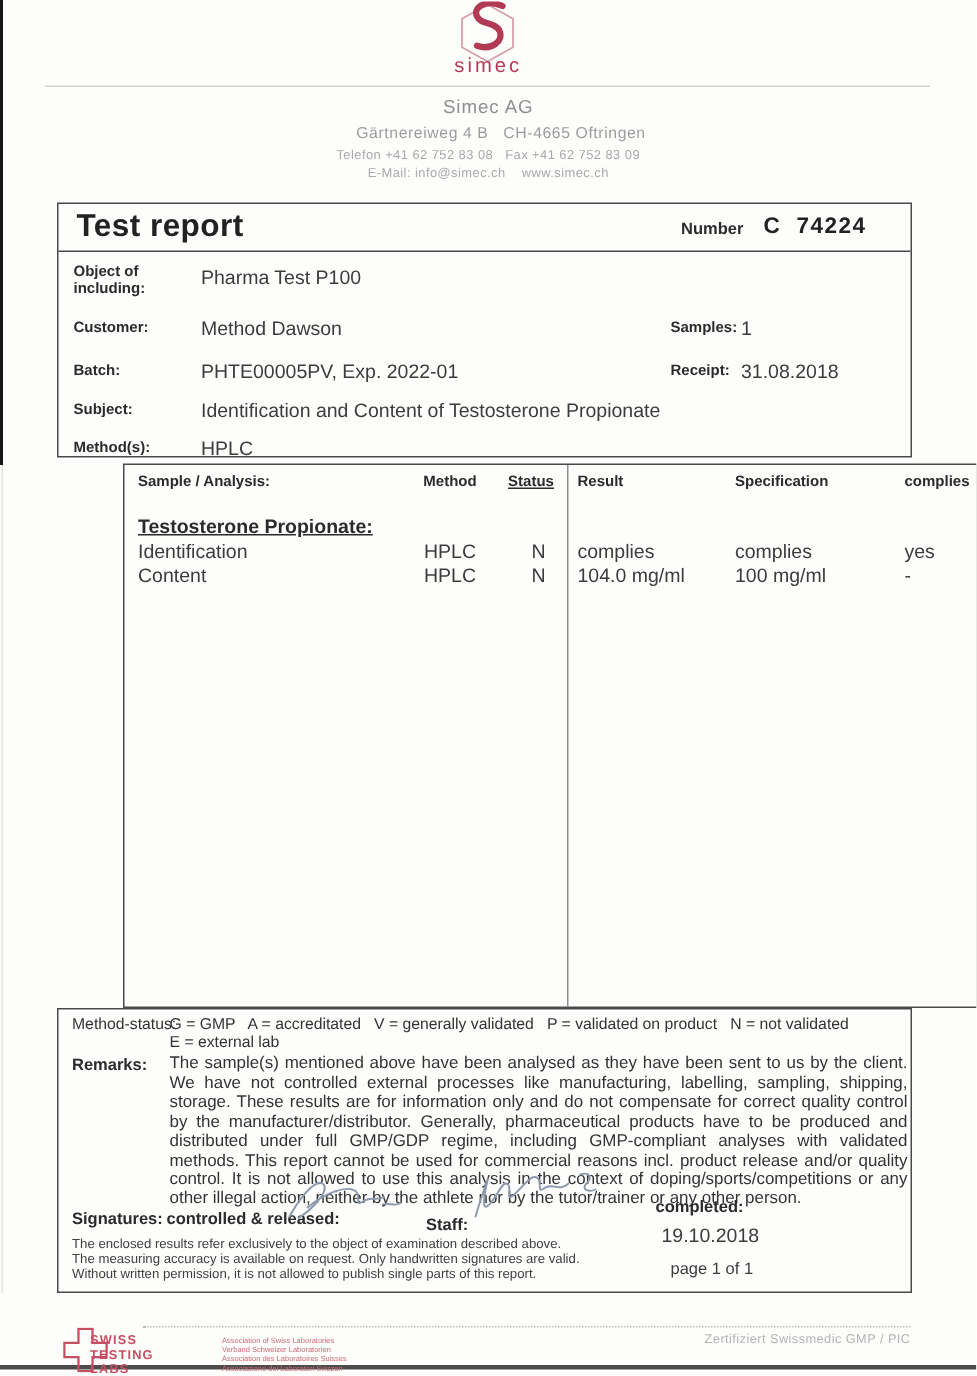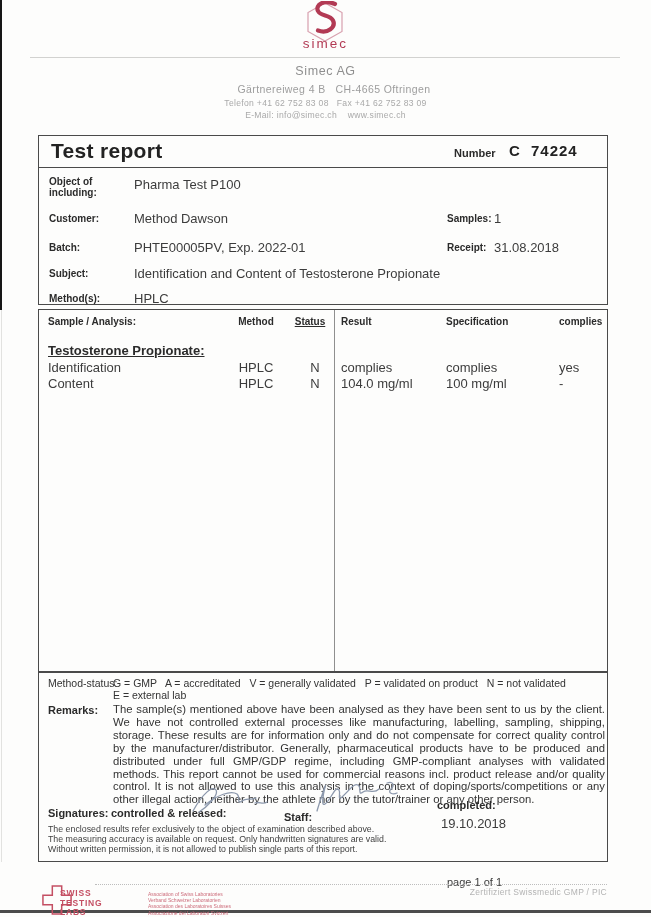--- a/index.html
+++ b/index.html
@@ -22,21 +22,21 @@
   .logo-divider { position:absolute; left:30px; top:57px; width:590px; height:1px; background:#d2d2d0; }
   .company-block { position:absolute; left:0; top:64px; width:651px; text-align:center; }
   .company-name    { font-size:12.5px; color:#8f8f8f; letter-spacing:0.6px; margin-bottom:5px; }
   .company-address { font-size:10.5px; color:#9d9d9d; letter-spacing:0.4px; margin-bottom:3px;padding-left:17px; }
   .company-small   { font-size:8.6px;  color:#a9a9a9; letter-spacing:0.3px; margin-bottom:2px; }
 
   
   .box { position:absolute; left:38px; width:570px; border:1.5px solid #4a4a4a;
          box-sizing:border-box; background:transparent; }
   .header-box { top:135px; height:170px; }
-  .table-box  { top:309px; height:363px; }
+  .table-box  { top:309px; height:363px;margin-left:44px; }
   .footer-box { top:672px; height:190px; }
 
   .title-row { position:absolute; left:0; top:0; width:100%; height:31px;
                border-bottom:1.5px solid #4a4a4a; }
   .report-title { position:absolute; left:12px; top:3px; font-size:21px; font-weight:bold;
                   color:#222; letter-spacing:0.3px; }
   .number-label { position:absolute; left:415px; top:11px; font-size:11px; font-weight:bold; color:#2b2b2b; }
   .number-series{ position:absolute; left:470px; top:6px; font-size:15px; font-weight:bold; color:#222; }
   .number-value { position:absolute; left:492px; top:6px; font-size:15px; font-weight:bold; color:#222; letter-spacing:1px; }
 
@@ -73,21 +73,21 @@
   .rem-text  { position:absolute; left:74px; top:30px; width:492px; font-size:11.3px;
                line-height:12.9px; color:#333; text-align:justify; }
   .sig-label  { position:absolute; left:9px;  top:134px; font-size:11px; font-weight:bold; color:#2b2b2b; }
   .sig-ctrl   { position:absolute; left:72px; top:134px; font-size:11px; font-weight:bold; color:#2b2b2b; }
   .sig1-svg   { position:absolute; left:150px; top:108px; }
   .sig-staff  { position:absolute; left:245px; top:138px; font-size:11px; font-weight:bold; color:#2b2b2b; }
   .sig2-svg   { position:absolute; left:268px; top:100px; }
   .sig-compl  { position:absolute; left:398px; top:126px; font-size:11px; font-weight:bold; color:#2b2b2b; }
   .fine-print { position:absolute; left:9px; top:151px; font-size:8.8px; line-height:10px; color:#3f3f3f; }
   .sig-date   { position:absolute; left:402px; top:143px; font-size:13px; color:#3c3c3c; }
-  .sig-page   { position:absolute; left:408px; top:167px; font-size:11px; color:#3c3c3c;margin-top:36px; }
+  .sig-page   { position:absolute; left:408px; top:167px; font-size:11px; color:#3c3c3c; }
 
   
   .footer-line { position:absolute; left:95px; top:884px; width:512px; border-top:1px dotted #bdbdbd; }
   .cross-svg   { position:absolute; left:42px; top:885px; }
   .labs-name   { position:absolute; left:60px; top:889px; font-size:8.5px; font-weight:bold;
                  letter-spacing:0.8px; line-height:9.5px; color:#c44f63; }
   .labs-assoc  { position:absolute; left:148px; top:891px; font-size:5px; line-height:6.2px; color:#cc6b7a; }
   .cert-text   { position:absolute; right:44px; top:887px; font-size:8.5px; color:#b3b3b3; letter-spacing:0.3px; }
 </style>
 </head>

